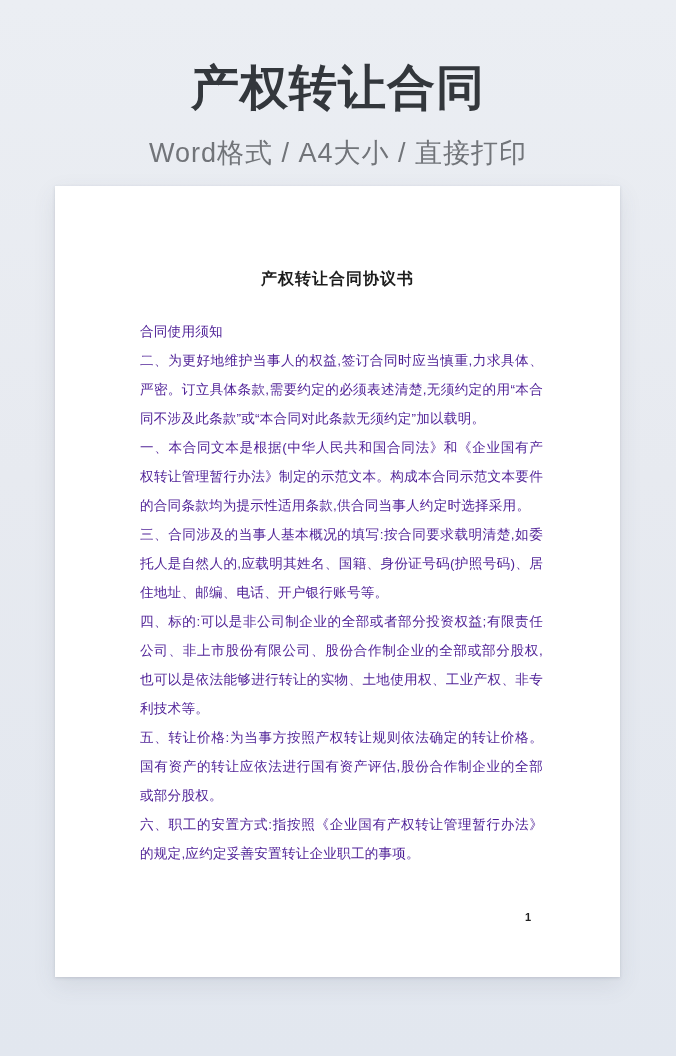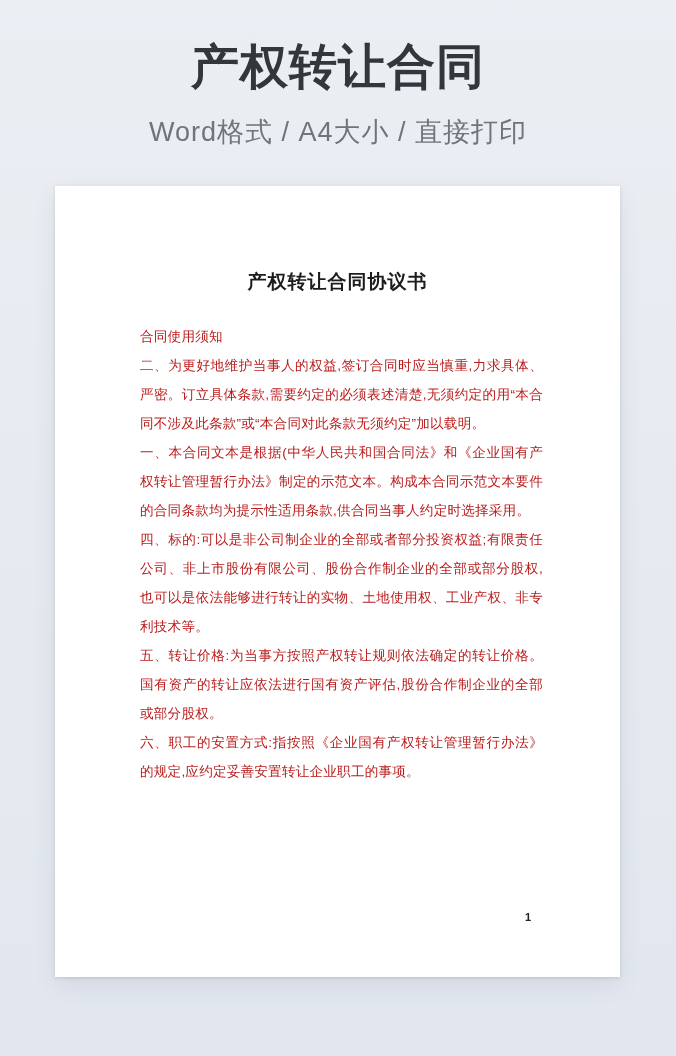--- a/index.html
+++ b/index.html
@@ -9,21 +9,21 @@
     font-family: "Liberation Sans", "DejaVu Sans", sans-serif;
     overflow: hidden;
   }
   body {
     position: relative;
     background: linear-gradient(180deg, #ebeef3 0%, #e7eaf0 45%, #e2e7ef 100%);
   }
 
   
   .banner {
-    padding-top: 39px;
+    padding-top: 60px;
     text-align: center;
   }
   .banner-title {
     font-size: 48px;
     font-weight: 700;
     color: #33373c;
     letter-spacing: 1px;
     line-height: 1.15;
   }
   .banner-subtitle {
@@ -40,30 +40,30 @@
     left: 55px;
     top: 186px;
     width: 565px;
     height: 791px;
     background: #ffffff;
     box-shadow: 0 1px 3px rgba(70, 80, 100, 0.18), 0 8px 22px rgba(70, 80, 100, 0.10);
   }
   .doc-title {
     margin-top: 83px;
     text-align: center;
-    font-size: 19px;
+    font-size: 16px;
     font-weight: 700;
     color: #1c1c1c;
     letter-spacing: 1px;
   }
   .doc-body {
     margin: 27px 77px 0 85px;
     font-size: 13.6px;
     line-height: 29px;
-    color: #b91c1c;
+    color: #4c1d95;
     text-align: justify;
     letter-spacing: 0.2px;
   }
   .doc-body p { margin: 0; }
   .page-number {
     position: absolute;
     right: 89px;
     bottom: 54px;
     font-size: 11px;
     font-weight: 700;
@@ -78,19 +78,20 @@
   <div class="banner-subtitle">Word格式 / A4大小 / 直接打印</div>
 </div>
 
 <div class="sheet">
   <div class="doc-title">产权转让合同协议书</div>
 
   <div class="doc-body">
     <p>合同使用须知</p>
     <p>二、为更好地维护当事人的权益,签订合同时应当慎重,力求具体、严密。订立具体条款,需要约定的必须表述清楚,无须约定的用“本合同不涉及此条款”或“本合同对此条款无须约定”加以载明。</p>
     <p>一、本合同文本是根据(中华人民共和国合同法》和《企业国有产权转让管理暂行办法》制定的示范文本。构成本合同示范文本要件的合同条款均为提示性适用条款,供合同当事人约定时选择采用。</p>
+    <p>三、合同涉及的当事人基本概况的填写:按合同要求载明清楚,如委托人是自然人的,应载明其姓名、国籍、身份证号码(护照号码)、居住地址、邮编、电话、开户银行账号等。</p>
     <p>四、标的:可以是非公司制企业的全部或者部分投资权益;有限责任公司、非上市股份有限公司、股份合作制企业的全部或部分股权,也可以是依法能够进行转让的实物、土地使用权、工业产权、非专利技术等。</p>
     <p>五、转让价格:为当事方按照产权转让规则依法确定的转让价格。国有资产的转让应依法进行国有资产评估,股份合作制企业的全部或部分股权。</p>
     <p>六、职工的安置方式:指按照《企业国有产权转让管理暂行办法》的规定,应约定妥善安置转让企业职工的事项。</p>
   </div>
 
   <div class="page-number">1</div>
 </div>
 
 </body></html>

